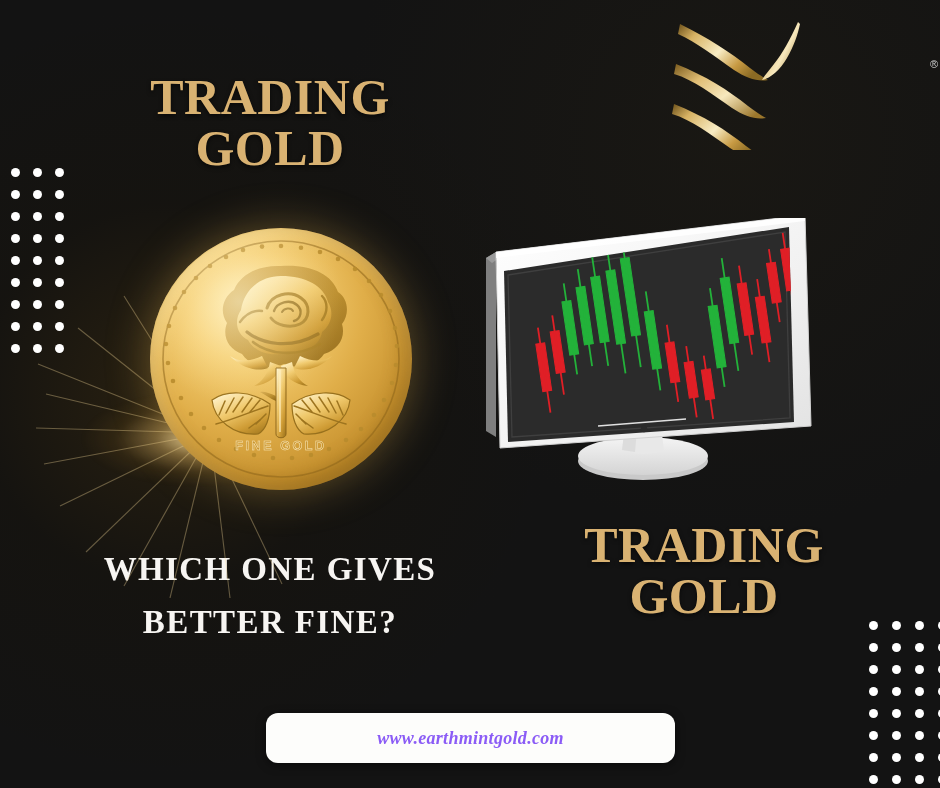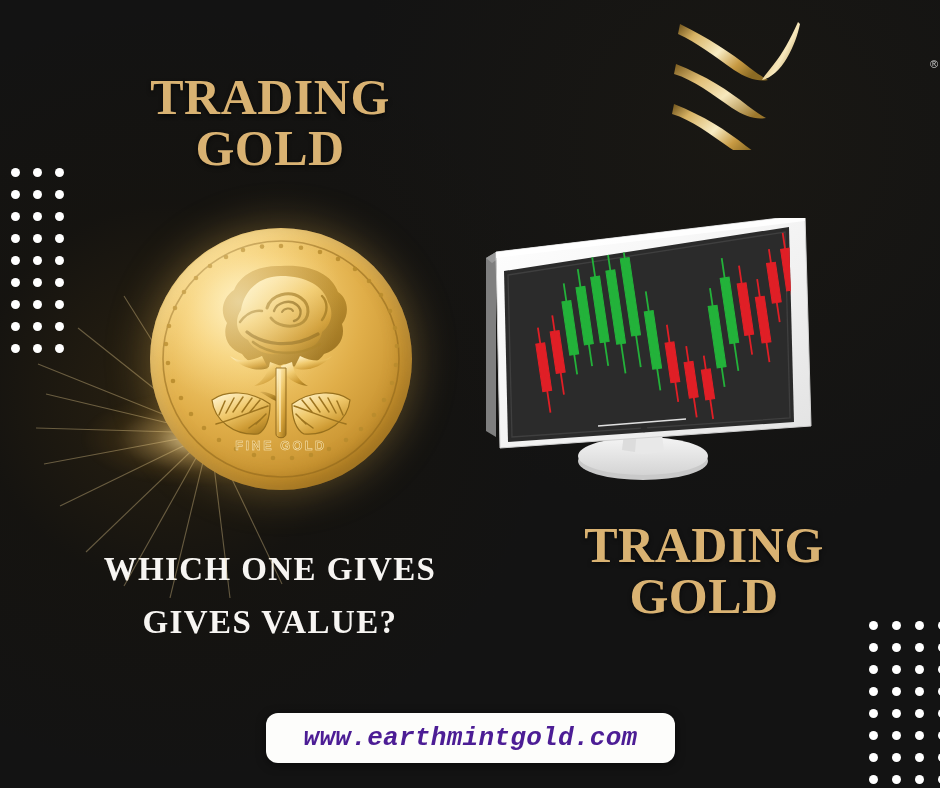--- a/index.html
+++ b/index.html
@@ -137,25 +137,25 @@
   
   #url-pill {
     position:absolute; left:266px; top:713px;
     width:409px; height:50px;
     background:#fdfdfb;
     border-radius:12px;
     display:flex; align-items:center; justify-content:center;
     box-shadow:0 2px 10px rgba(0,0,0,0.5);
   }
   #url-text {
-    color:#4c1d95;
-    font-family:Liberation Mono, monospace;
+    color:#8b5cf6;
+    font-family:Liberation Serif, serif;
     font-weight:bold;
     font-style:italic;
-    font-size:26px;
+    font-size:18px;
     letter-spacing:0.3px;
   }
 </style>
 </head>
 <body>
 
 <div id="stage">
 
   <div class="dot-grid" id="dots-left" style="grid-template-columns: repeat(3, 22px);">
       <span class="dot" style="background: rgb(255, 255, 255);"></span>
@@ -258,21 +258,21 @@
     <span class="line">GOLD</span>
   </div>
 
   <div class="gold-heading" id="heading-trading-gold">
     <span class="line">TRADING</span>
     <span class="line">GOLD</span>
   </div>
 
   <div id="heading-question">
     <span class="line">WHICH ONE GIVES</span>
-    <span class="line">GIVES VALUE?</span>
+    <span class="line">BETTER FINE?</span>
   </div>
 
   <div id="coin-wrap">
     <div id="light-burst"></div>
     <svg id="light-rays" viewBox="0 0 380 330">
       <g stroke="rgba(255,226,160,0.45)" stroke-width="1.1" fill="none">
         <line x1="190" y1="165" x2="18" y2="96"></line>
         <line x1="190" y1="165" x2="26" y2="126"></line>
         <line x1="190" y1="165" x2="16" y2="160"></line>
         <line x1="190" y1="165" x2="24" y2="196"></line>

